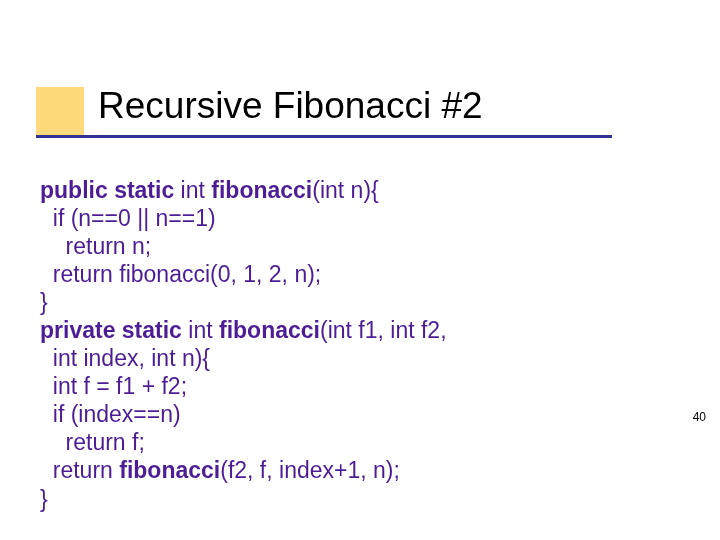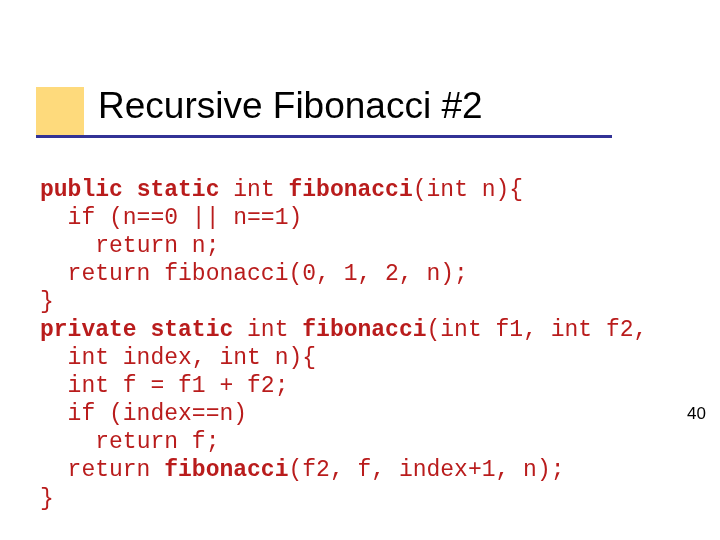--- a/index.html
+++ b/index.html
@@ -1,23 +1,23 @@
 <!DOCTYPE html>
 <html><head>
 <meta charset="utf-8">
 <style>
   html,body{margin:0;padding:0;width:720px;height:540px;background:#fff;font-family:"Times New Roman",serif;overflow:hidden}
   .slide{position:relative;width:720px;height:436px;box-sizing:border-box}
   .title-block{position:absolute;left:36px;top:87px}
   .title-box{position:absolute;left:0;top:0;width:48px;height:48px;background:#feda7c}
   .title-bar{position:absolute;left:0;top:48px;width:576px;height:3px;background:#323296}
   .title-text{position:absolute;left:62px;top:-2px;font-family:Verdana,Geneva,sans-serif;font-size:37px;color:#000;white-space:nowrap}
-  .code{position:absolute;left:40px;top:176px;width:640px;font-family:Liberation Mono, monospace;font-size:23px;line-height:1.22;color:#b91c1c;white-space:pre-wrap}
+  .code{position:absolute;left:40px;top:176px;width:640px;font-family:Liberation Sans, sans-serif;font-size:23px;line-height:1.22;color:#4c1d95;white-space:pre-wrap}
   .code b{font-weight:bold}
-  .page-num{position:absolute;right:14px;bottom:12px;font-family:Arial,Helvetica,sans-serif;font-size:17px;color:#000}
+  .page-num{position:absolute;right:14px;bottom:12px;font-family:Arial,Helvetica,sans-serif;font-size:12px;color:#000}
 </style>
 </head>
 <body>
 
 <div class="slide">
   <div class="title-block">
     <div class="title-box"></div>
     <div class="title-bar"></div>
     <div class="title-text">Recursive Fibonacci #2</div>
   </div>

